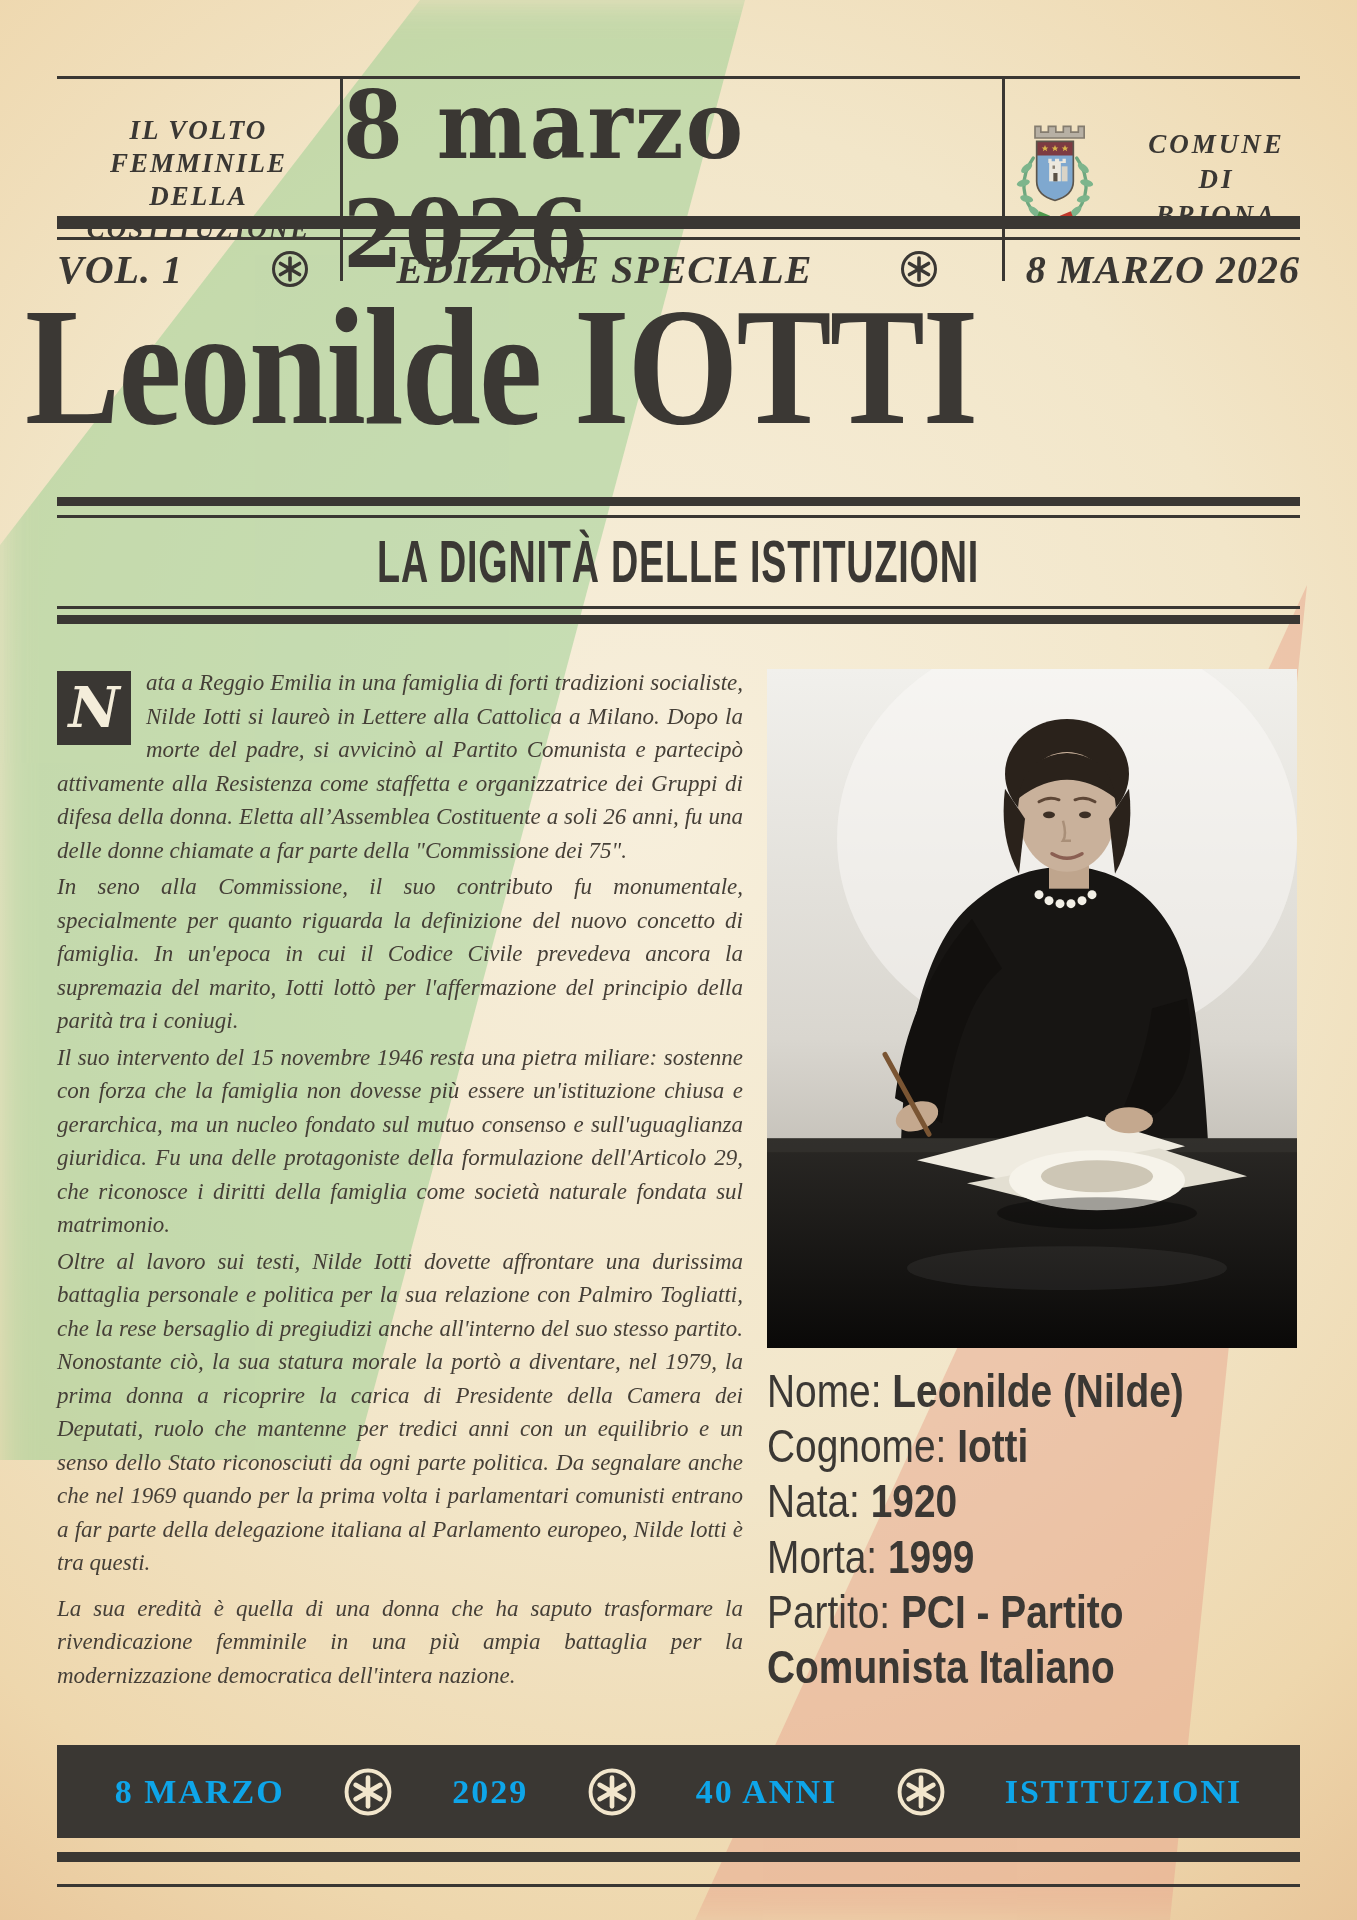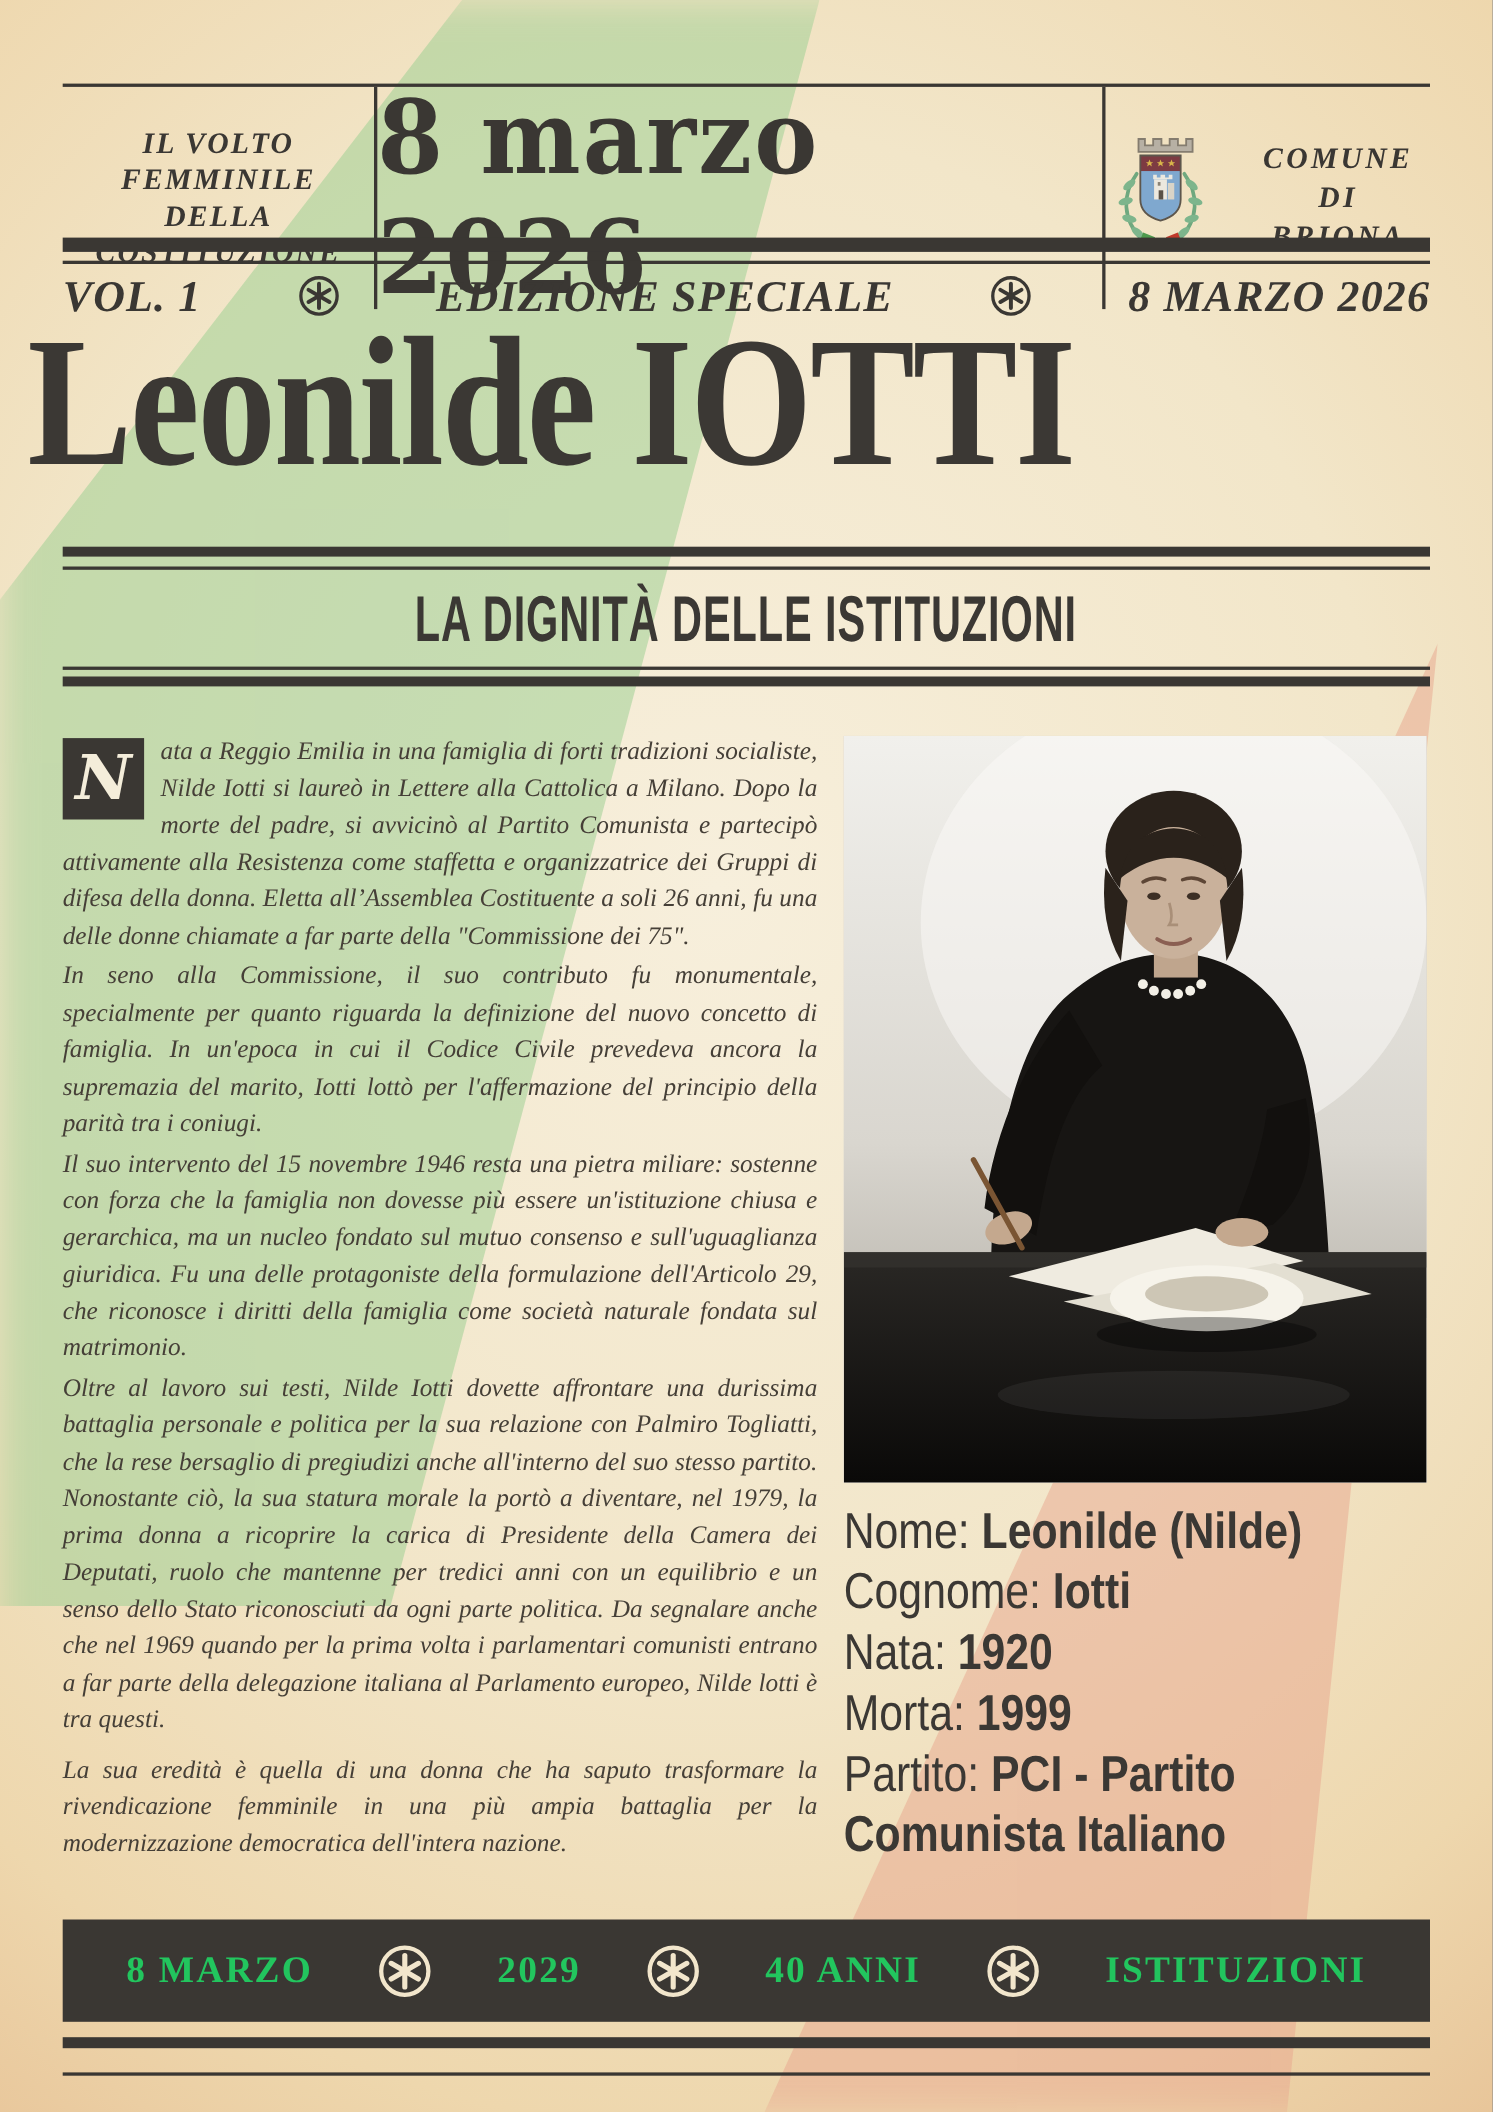--- a/index.html
+++ b/index.html
@@ -92,21 +92,21 @@
     position:absolute;left:767px;top:1364px;width:630px;
     transform:scaleX(.845);transform-origin:left top;
     font-family:"Liberation Sans",sans-serif;color:#3b3834;
     font-size:46px;line-height:1.2;
   }
   .flabel{font-weight:400;}
   .fvalue{font-weight:700;}
   
   .footer-bar{
     position:absolute;left:57px;top:1745px;width:1243px;height:93px;
-    background:#3a3733;color:#22c55e;
+    background:#3a3733;color:#0ea5e9;
     display:flex;align-items:center;justify-content:space-evenly;
   }
   .fitem{font-family:"Liberation Serif",serif;font-weight:700;font-size:34px;letter-spacing:2px;}
   .footer-badge{color:#f2e6cc;}
   .footer-badge svg{width:52px;height:52px;}
 </style>
 </head>
 <body>
 
 <div class="page">

